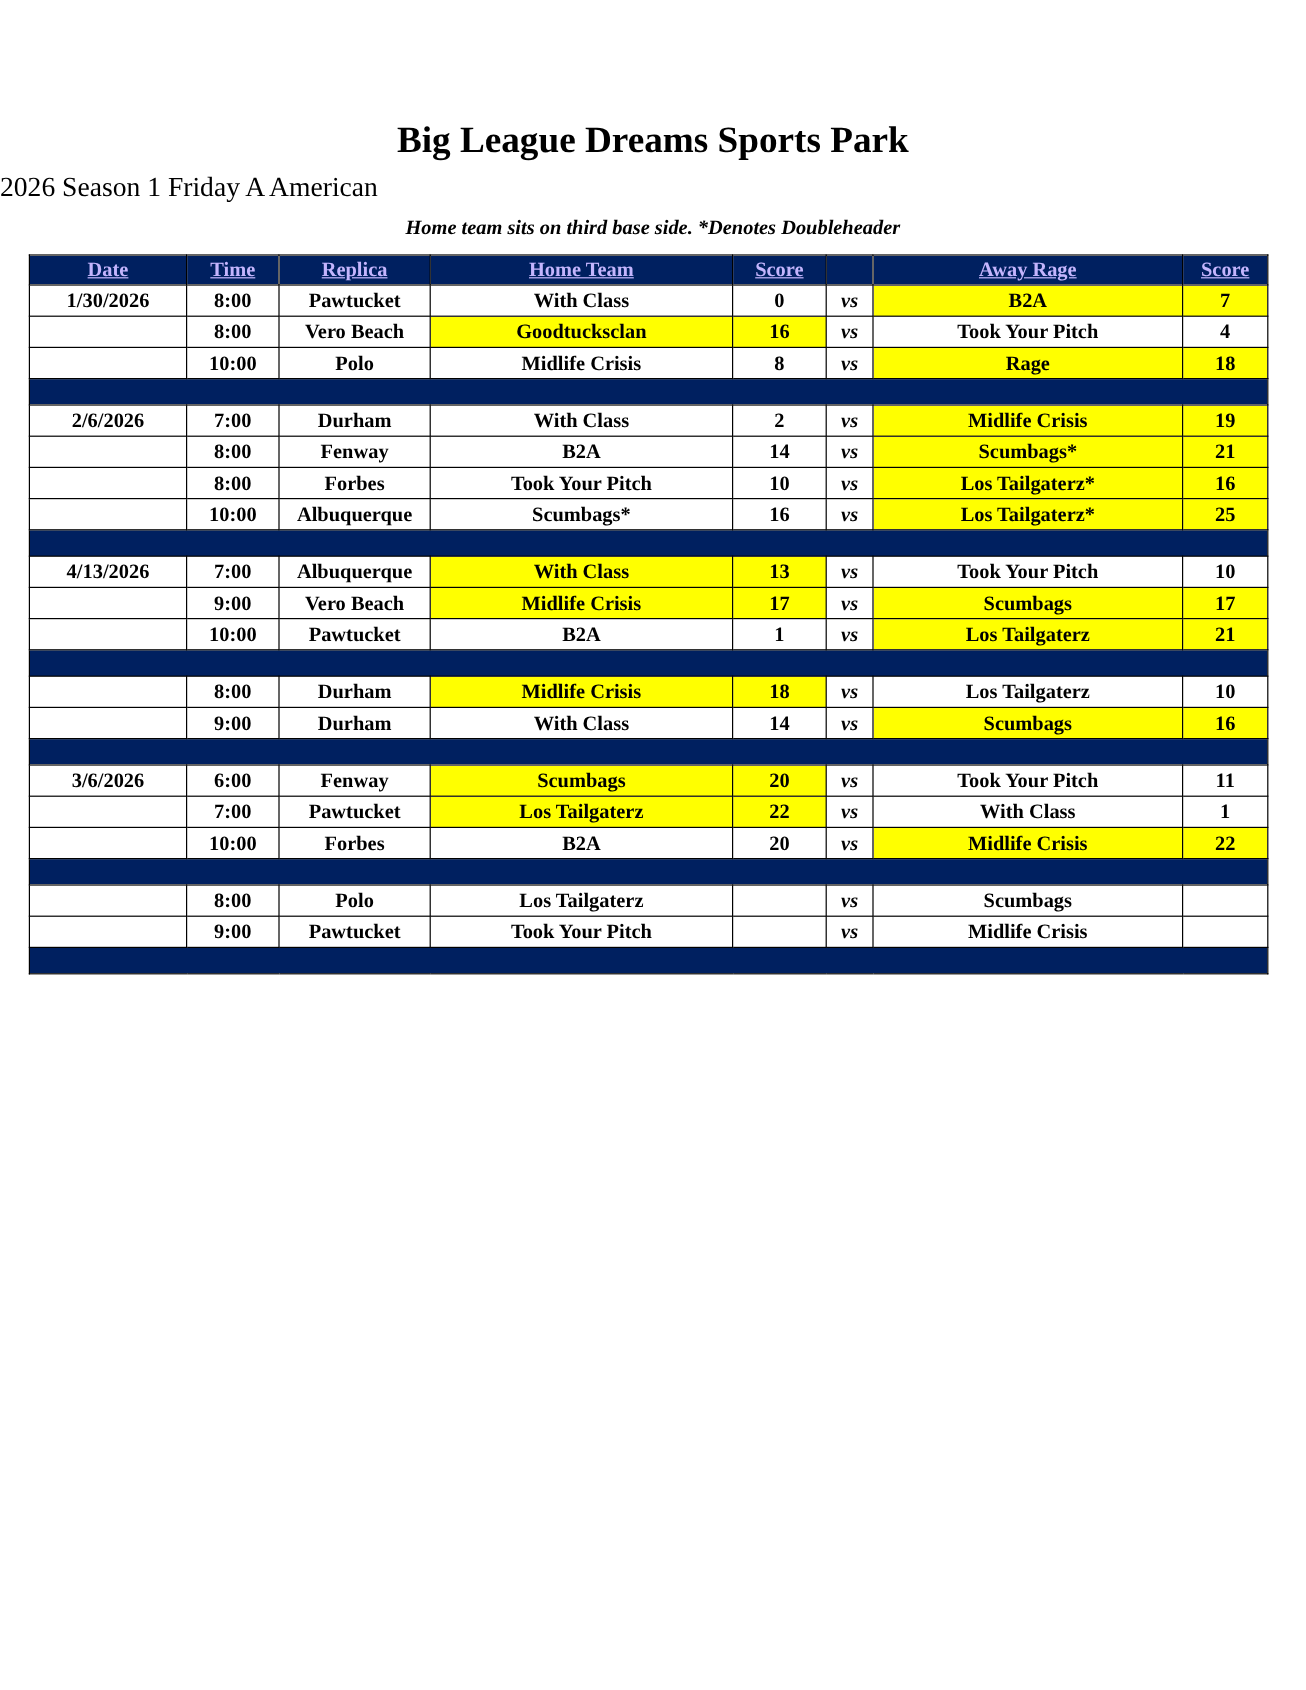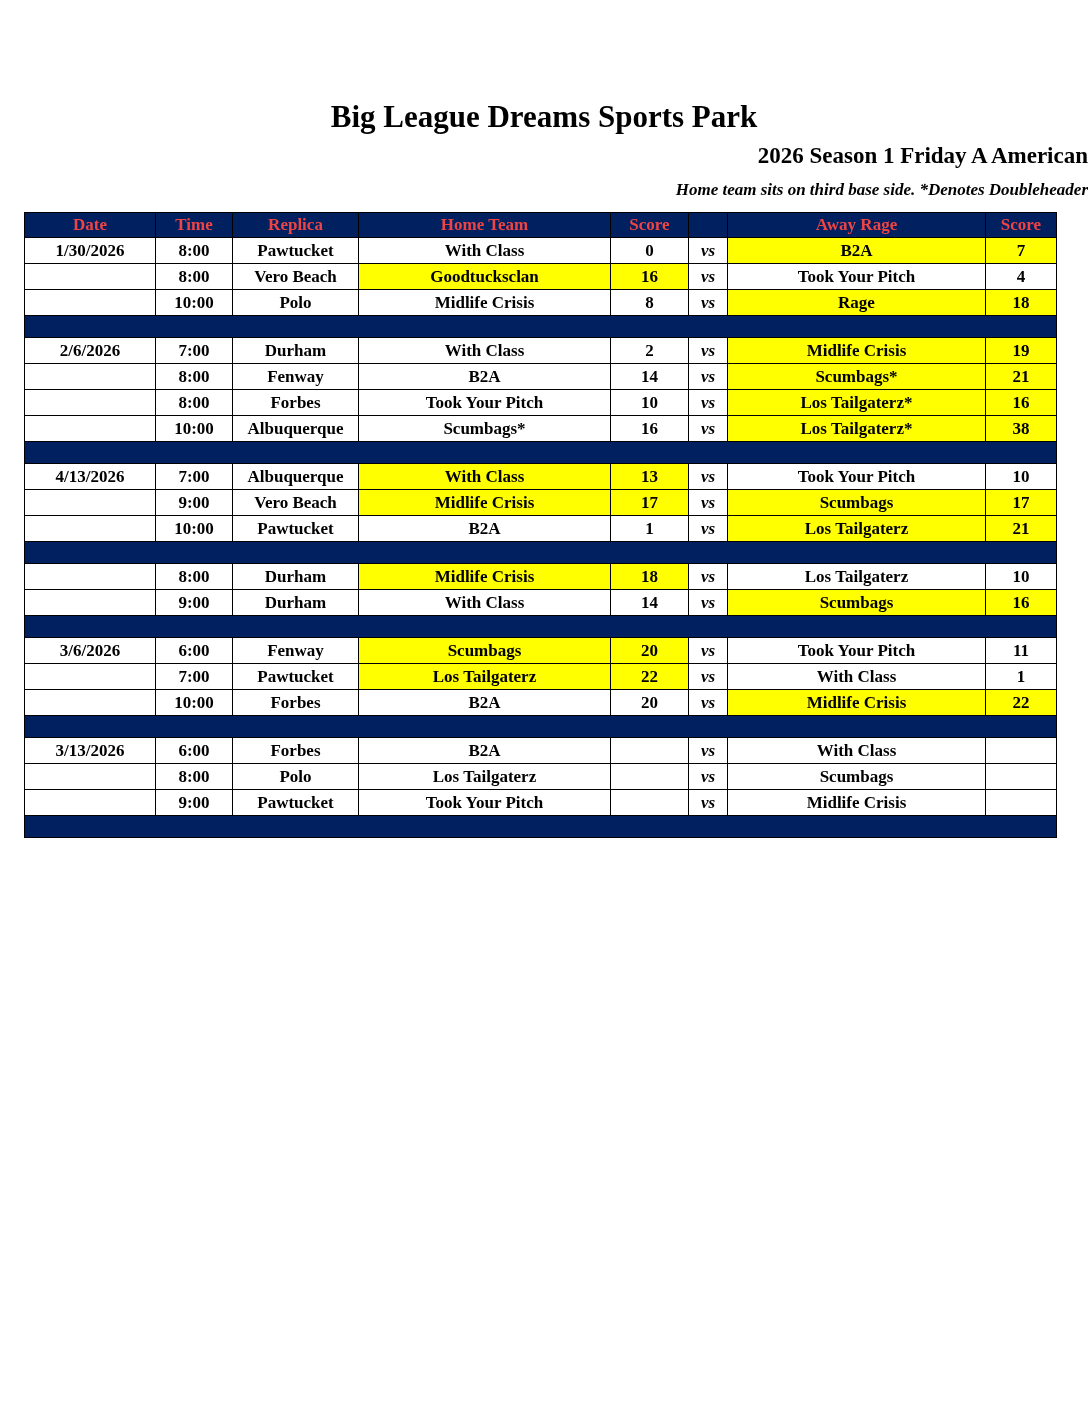--- a/index.html
+++ b/index.html
@@ -17,28 +17,28 @@
     box-sizing: border-box;
     padding-top: 100px;
   }
   .title {
     text-align: center;
     font-size: 31px;
     font-weight: bold;
     line-height: 1.1;
   }
   .subtitle {
-    text-align: right;
+    text-align: left;
     font-size: 23px;
-    font-weight: bold;
+    font-weight: normal;
     margin-top: 9px;
     line-height: 1.1;
   }
   .note {
-    text-align: right;
+    text-align: center;
     font-size: 17px;
     font-weight: bold;
     font-style: italic;
     margin-top: 13px;
     line-height: 1.1;
   }
   table.sched {
     border-collapse: collapse;
     table-layout: fixed;
     width: 1032px;
@@ -52,22 +52,23 @@
     height: 25px;
     text-align: center;
     vertical-align: middle;
     font-size: 17px;
     font-weight: bold;
     overflow: hidden;
     white-space: nowrap;
   }
   table.sched th {
     background: #002060;
-    color: #ef4444;
+    color: #c4b5fd;
     height: 24px;
+    text-decoration: underline;
   }
   td.hl {
     background: #ffff00;
   }
   td.c-vs {
     font-size: 14px;
     font-style: italic;
   }
   tr.sep td {
     background: #002060;
@@ -170,21 +171,21 @@
           <td class="c-score hl">16</td>
         </tr>
         <tr>
           <td class="c-date"></td>
           <td class="c-time">10:00</td>
           <td class="c-replica">Albuquerque</td>
           <td class="c-home">Scumbags*</td>
           <td class="c-score">16</td>
           <td class="c-vs">vs</td>
           <td class="c-away hl">Los Tailgaterz*</td>
-          <td class="c-score hl">38</td>
+          <td class="c-score hl">25</td>
         </tr>
         <tr class="sep">
           <td colspan="8"></td>
         </tr>
         <tr>
           <td class="c-date">4/13/2026</td>
           <td class="c-time">7:00</td>
           <td class="c-replica">Albuquerque</td>
           <td class="c-home hl">With Class</td>
           <td class="c-score hl">13</td>
@@ -265,30 +266,20 @@
           <td class="c-home">B2A</td>
           <td class="c-score">20</td>
           <td class="c-vs">vs</td>
           <td class="c-away hl">Midlife Crisis</td>
           <td class="c-score hl">22</td>
         </tr>
         <tr class="sep">
           <td colspan="8"></td>
         </tr>
         <tr>
-          <td class="c-date">3/13/2026</td>
-          <td class="c-time">6:00</td>
-          <td class="c-replica">Forbes</td>
-          <td class="c-home">B2A</td>
-          <td class="c-score"></td>
-          <td class="c-vs">vs</td>
-          <td class="c-away">With Class</td>
-          <td class="c-score"></td>
-        </tr>
-        <tr>
           <td class="c-date"></td>
           <td class="c-time">8:00</td>
           <td class="c-replica">Polo</td>
           <td class="c-home">Los Tailgaterz</td>
           <td class="c-score"></td>
           <td class="c-vs">vs</td>
           <td class="c-away">Scumbags</td>
           <td class="c-score"></td>
         </tr>
         <tr>

